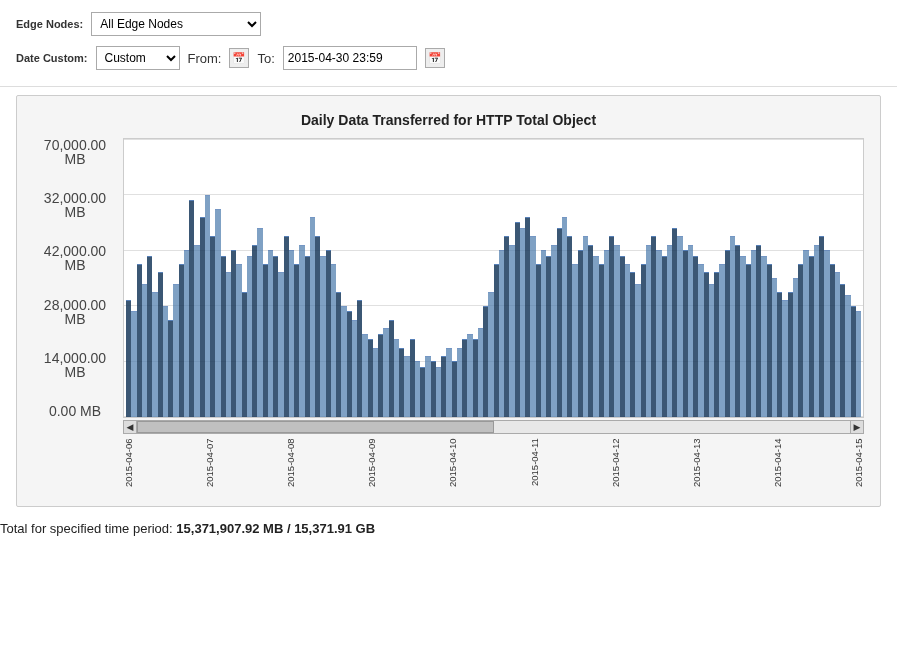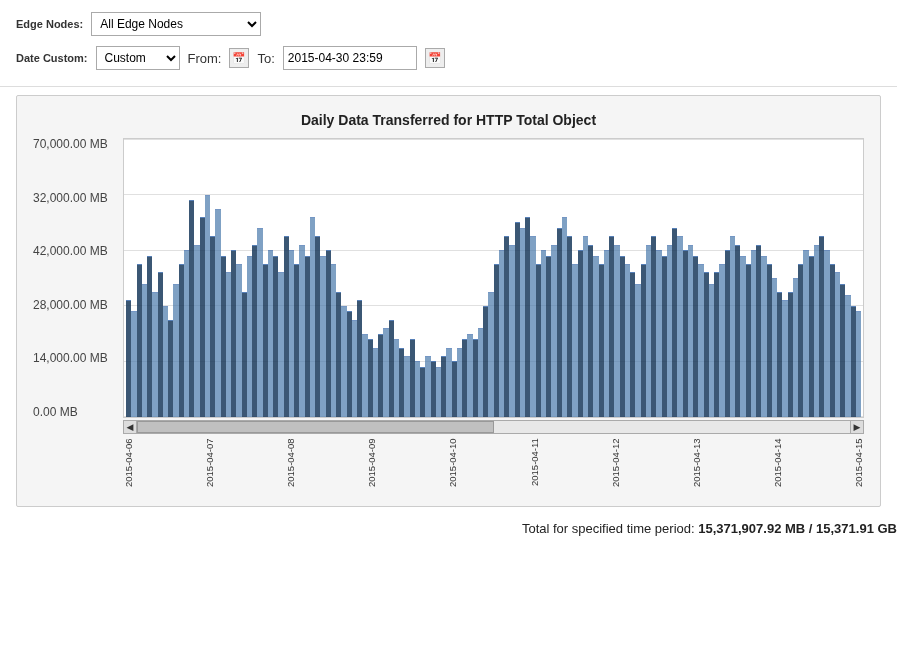--- a/index.html
+++ b/index.html
@@ -77,23 +77,23 @@
     .y-axis {
       display: flex;
       flex-direction: column-reverse;
       justify-content: space-between;
       width: 90px;
       padding-right: 6px;
       height: 280px;
       flex-shrink: 0;
     }
     .y-label {
-      font-size: 12px;
+      font-size: 14px;
       color: #444;
-      text-align: left;
+      text-align: center;
       line-height: 1;
     }
     .chart-right {
       flex: 1;
       display: flex;
       flex-direction: column;
     }
     .bars-wrapper {
       position: relative;
       height: 280px;
@@ -175,21 +175,21 @@
     }
     .x-label-item {
       font-size: 9.5px;
       color: #333;
       writing-mode: vertical-lr;
       transform: rotate(180deg);
       text-align: right;
       white-space: nowrap;
     }
     .total-row {
-      text-align: right;
+      text-align: left;
       padding: 14px 0 10px 0;
       font-size: 13px;
       color: #222;
     }
     .total-row strong {
       font-weight: bold;
     }
     .divider {
       border: none;
       border-top: 1px solid #ddd;

